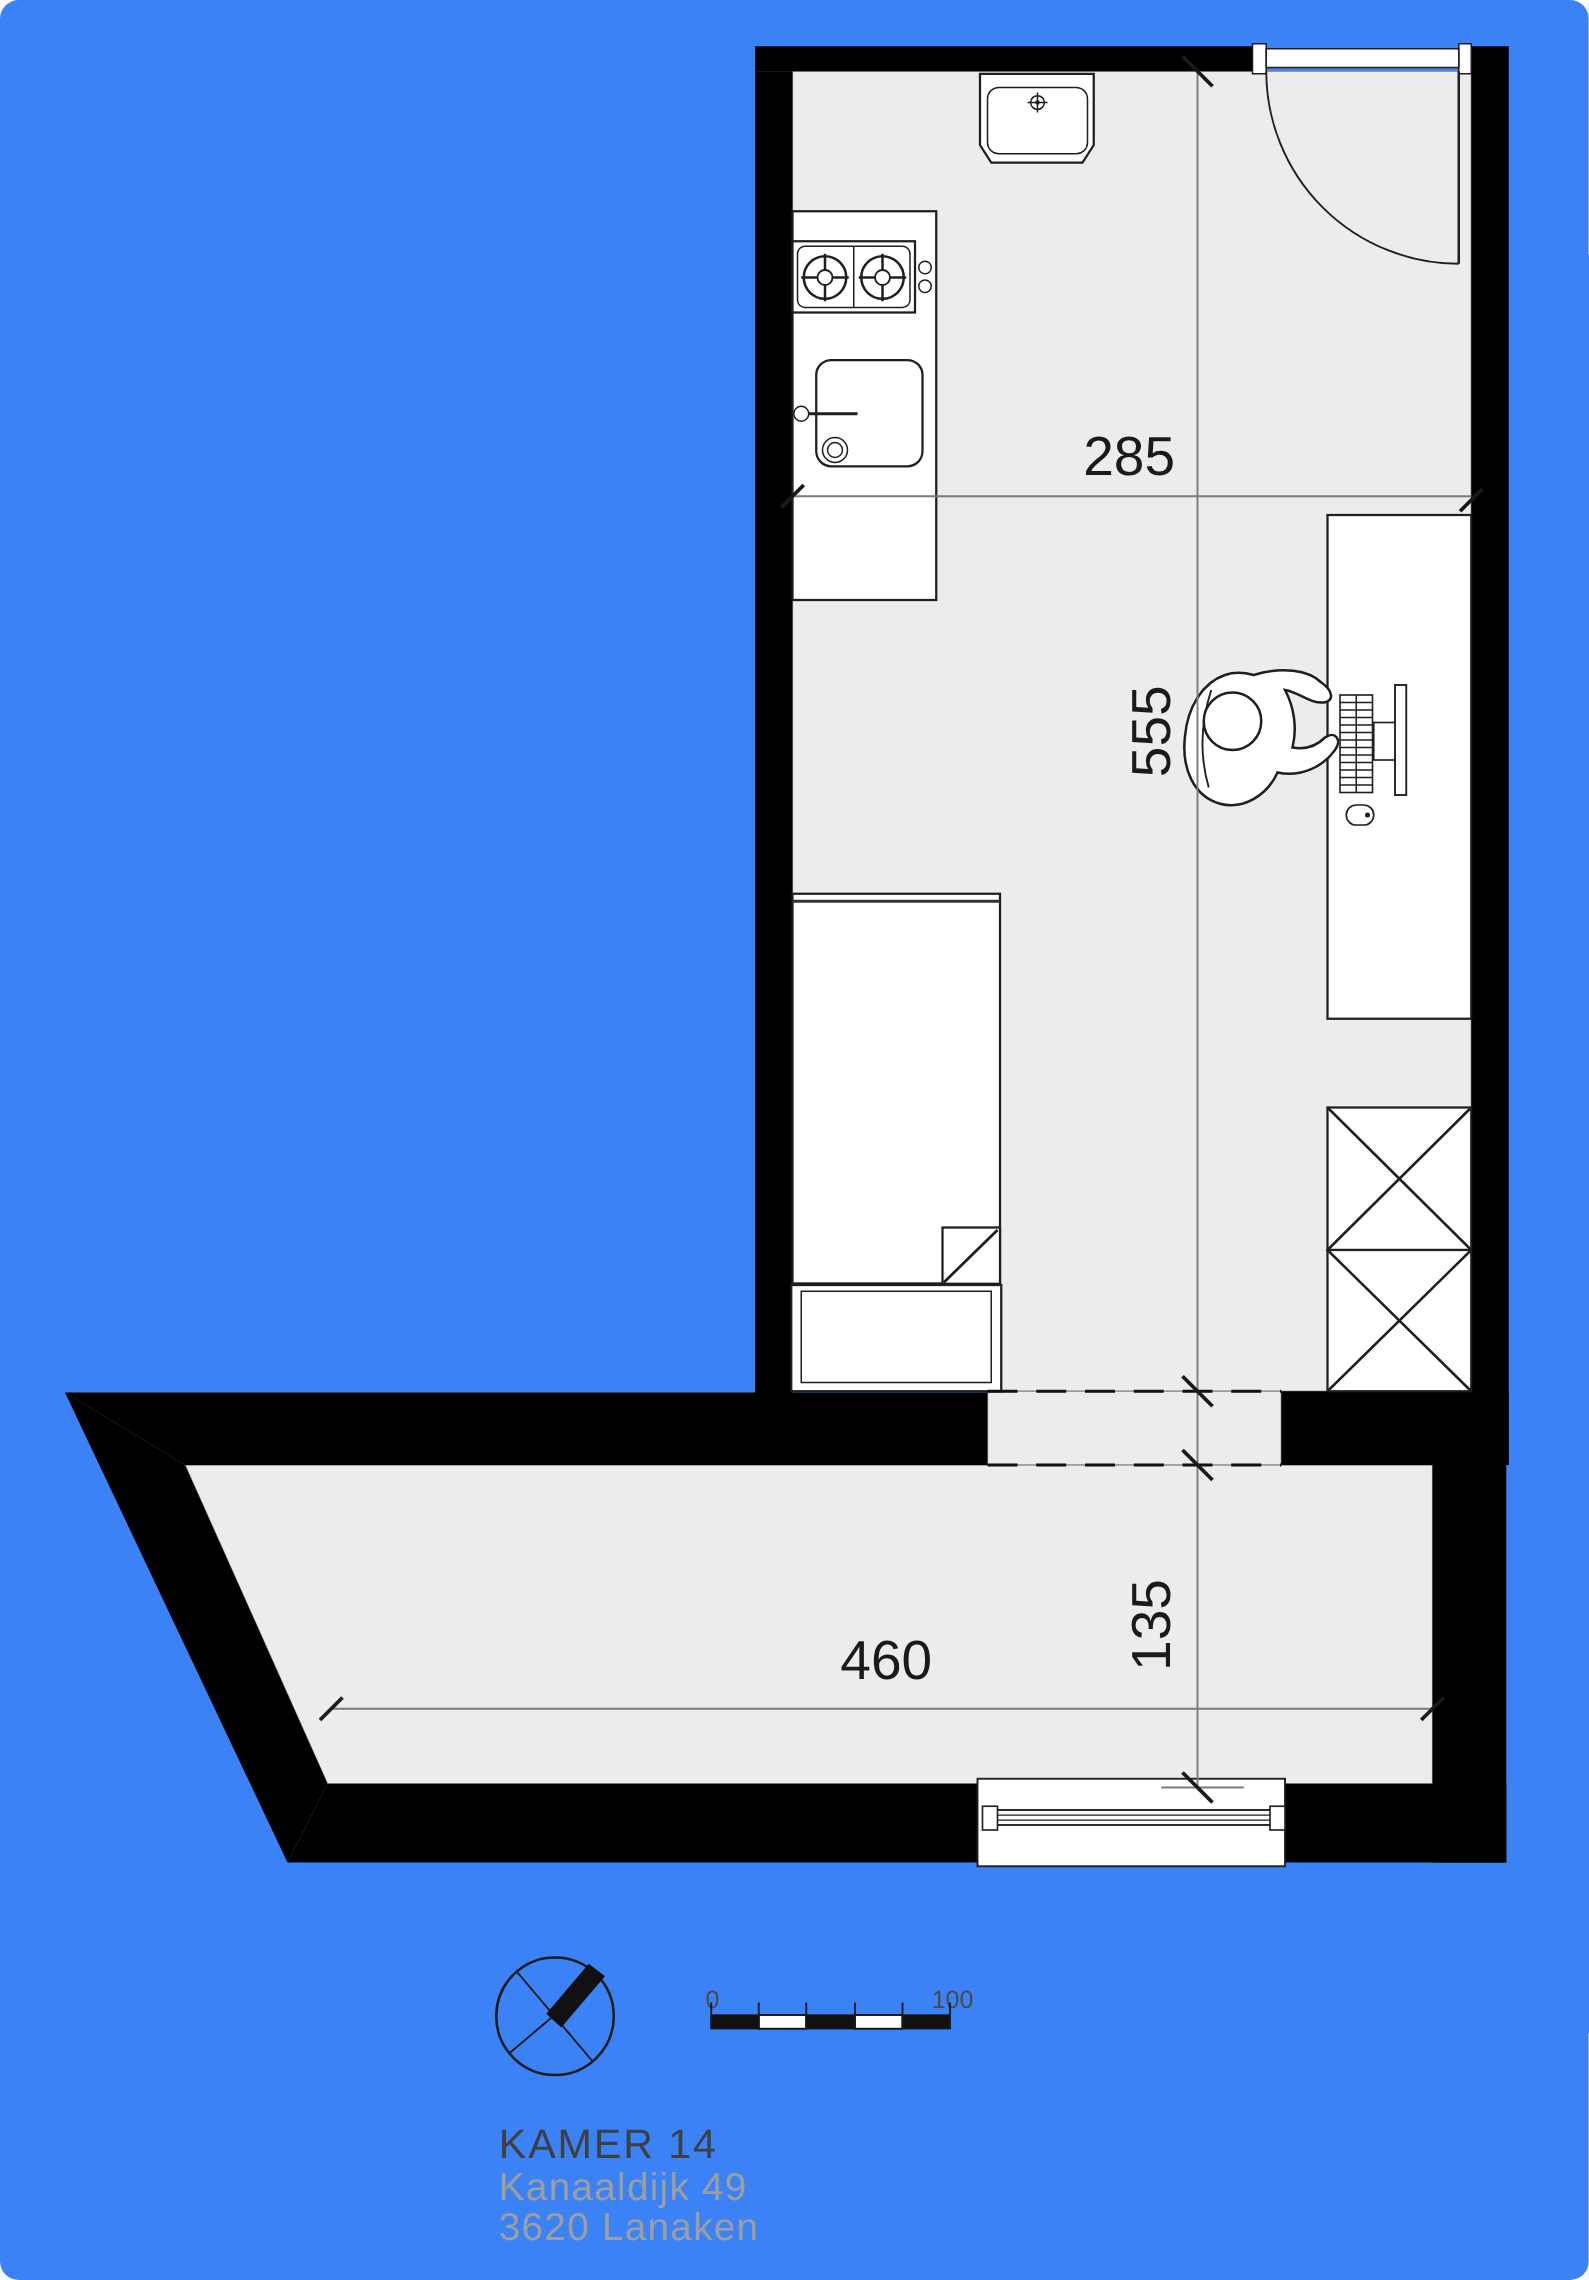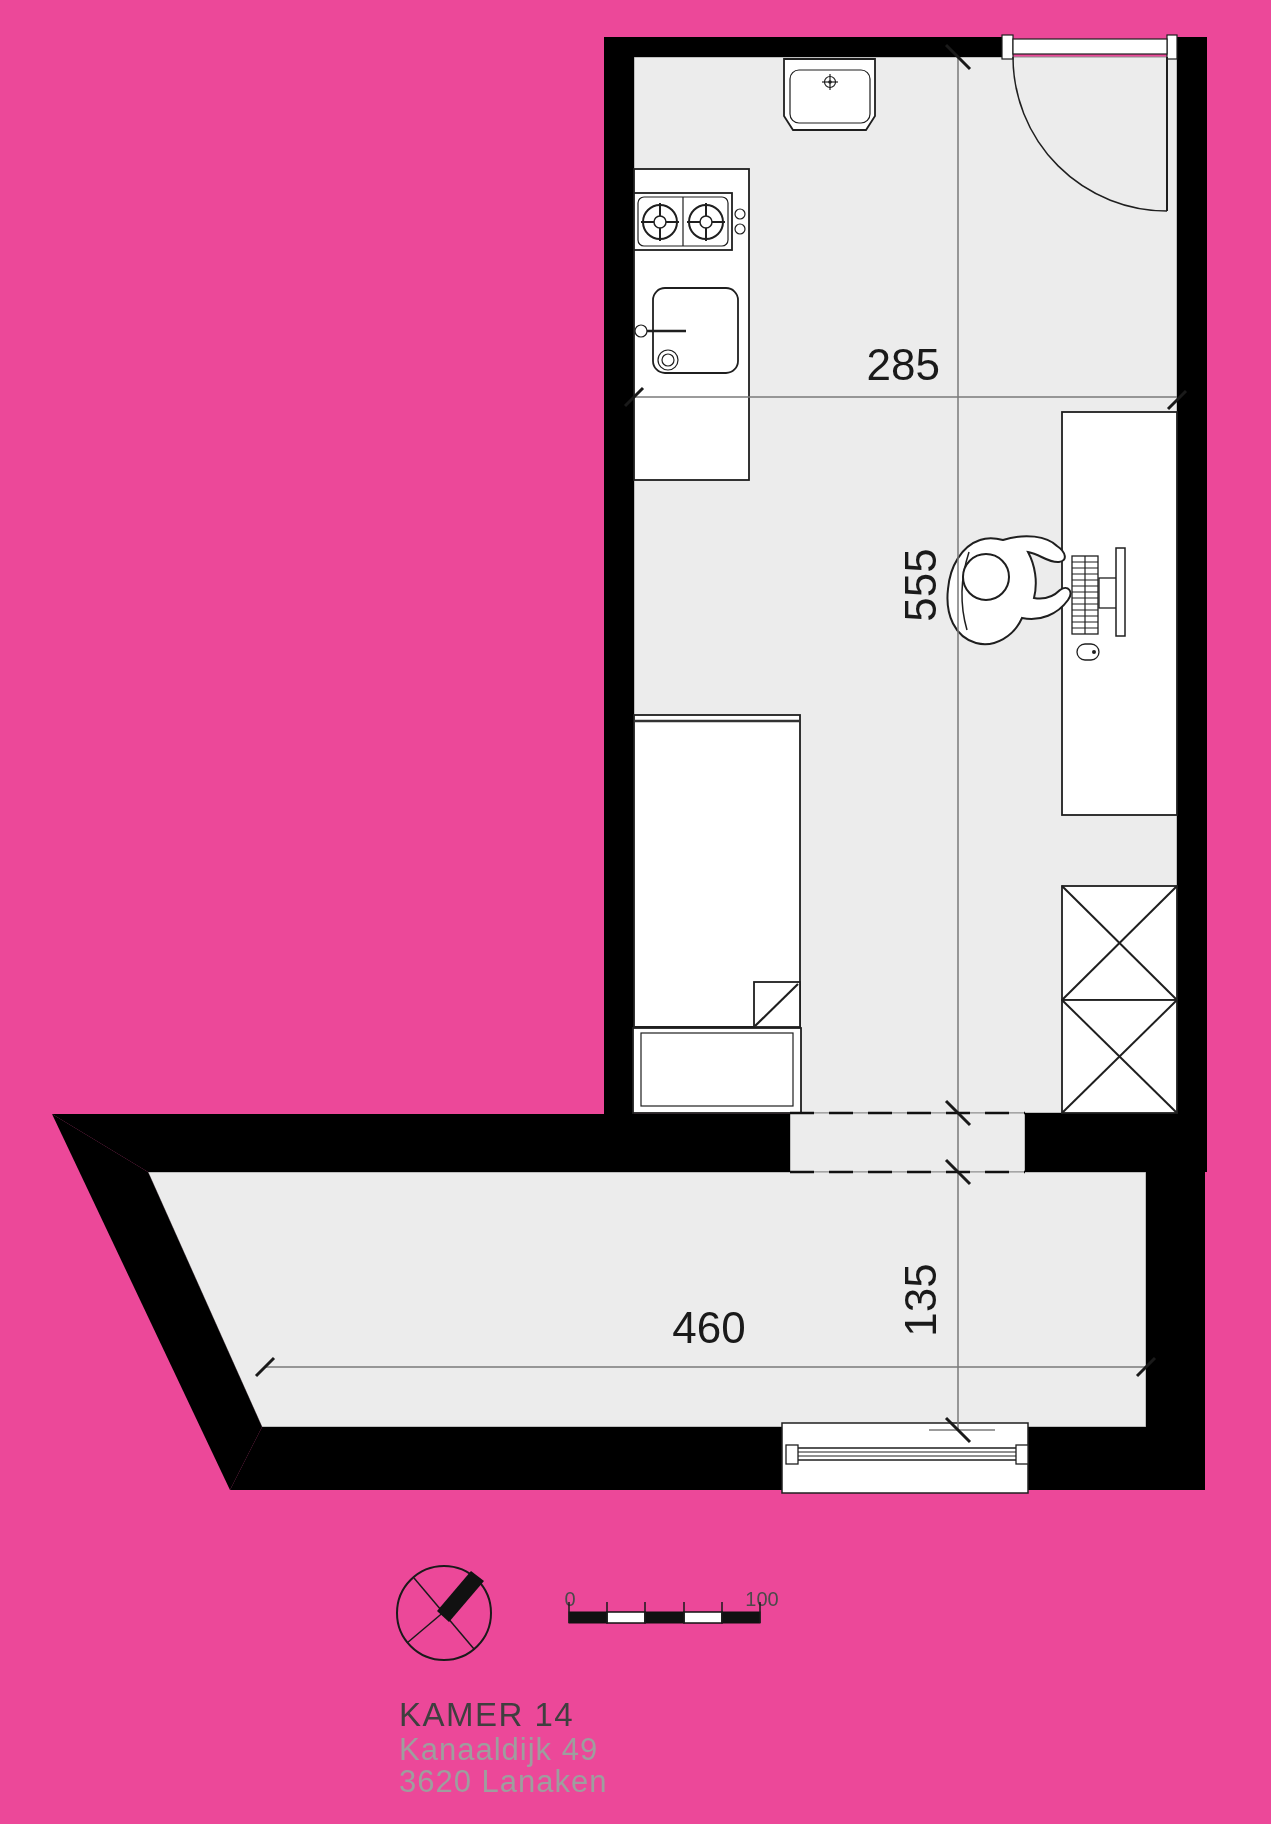--- a/index.html
+++ b/index.html
@@ -1,17 +1,17 @@
 <!DOCTYPE html>
 <html><head>
 <meta charset="utf-8">
 <style>
   html,body{margin:0;padding:0;background:#ffffff;}
-  .page{position:relative;width:1271px;height:1824px;background:#ec4899;overflow:hidden;
-        font-family:"Liberation Sans", sans-serif;}
+  .page{position:relative;width:1271px;height:1824px;background:#3b82f6;overflow:hidden;
+        font-family:"Liberation Sans", sans-serif;border-radius:15px;}
   svg{position:absolute;left:0;top:0;}
   .floor{fill:#ececec;stroke:#8f8f8f;stroke-width:1;}
   .wallfill{fill:#000000;stroke:none;}
   .furn{fill:#ffffff;stroke:#1f1f1f;stroke-width:1.8;}
   .furn-thin{fill:none;stroke:#1f1f1f;stroke-width:1.2;}
   .furn-line{fill:none;stroke:#1f1f1f;stroke-width:2;}
   .dimline{stroke:#7a7a7a;stroke-width:1.5;fill:none;}
   .tick{stroke:#1a1a1a;stroke-width:3;fill:none;}
   .dash{stroke:#111111;stroke-width:2.5;fill:none;stroke-dasharray:24 15;}
   .dimtext{fill:#1a1a1a;font-size:44px;font-family:"Liberation Sans",sans-serif;}

